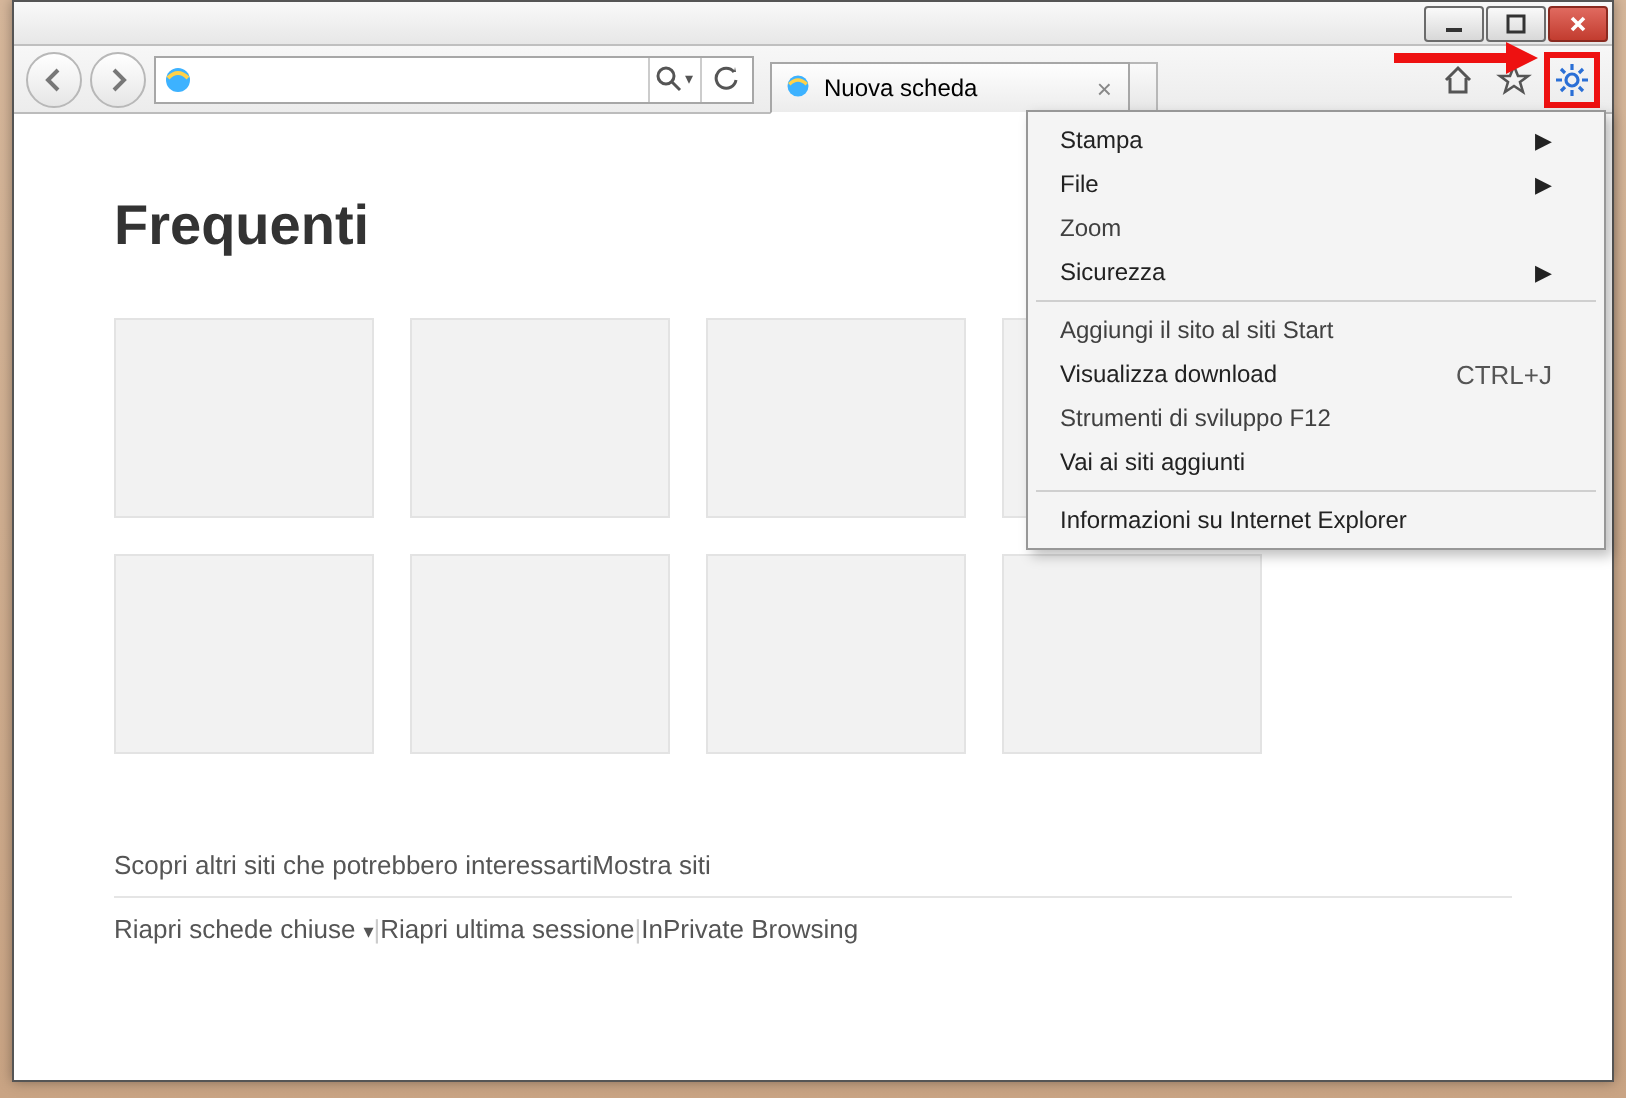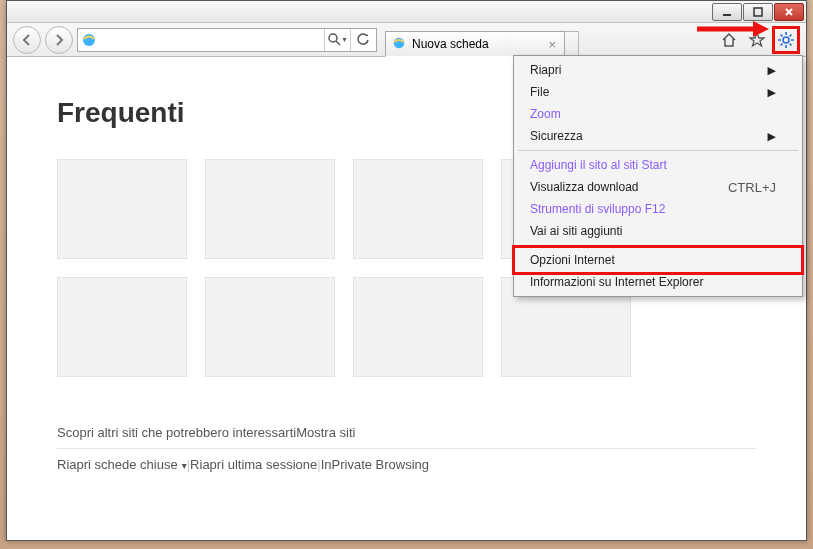--- a/index.html
+++ b/index.html
@@ -172,21 +172,21 @@
   }
   .menuitem {
     height: 22px;
     display:flex; align-items:center;
     padding: 0 24px 0 14px;
     color:#222;
     font-size:12px;
     position:relative;
     justify-content: space-between;
   }
-  .menuitem.disabled { color:#8b5cf6;}
+  .menuitem.disabled { color:#404040;}
   .menuitem .sub {
     font-size:11px;
   }
   .menusep {
     height:1px; background:#cfcfcf; margin: 3px 2px;
   }
   .menuitem.highlight {
     outline: 3px solid #e11;
     outline-offset: 1px;
     z-index:2;
@@ -321,21 +321,21 @@
 
 </div>
 
 <svg class="annot-arrow" viewBox="0 0 72 18">
   <line x1="0" y1="9" x2="58" y2="9" stroke="#e11" stroke-width="5"></line>
   <path d="M56 1 L72 9 L56 17 Z" fill="#e11"></path>
 </svg>
 
 <div class="menu" id="tools-menu">
     <div class="menuitem">
-      <span>Riapri</span>
+      <span>Stampa</span>
       <span class="sub">▶</span>
     </div>
     <div class="menuitem">
       <span>File</span>
       <span class="sub">▶</span>
     </div>
     <div class="menuitem disabled">
       <span>Zoom</span>
     </div>
     <div class="menuitem">
@@ -350,19 +350,16 @@
       <span>Visualizza download</span>
       <span class="shortcut">CTRL+J</span>
     </div>
     <div class="menuitem disabled">
       <span>Strumenti di sviluppo F12</span>
     </div>
     <div class="menuitem">
       <span>Vai ai siti aggiunti</span>
     </div>
     <div class="menusep"></div>
-    <div class="menuitem highlight">
-      <span>Opzioni Internet</span>
-    </div>
     <div class="menuitem">
       <span>Informazioni su Internet Explorer</span>
     </div>
   </div>
 
 </body></html>

